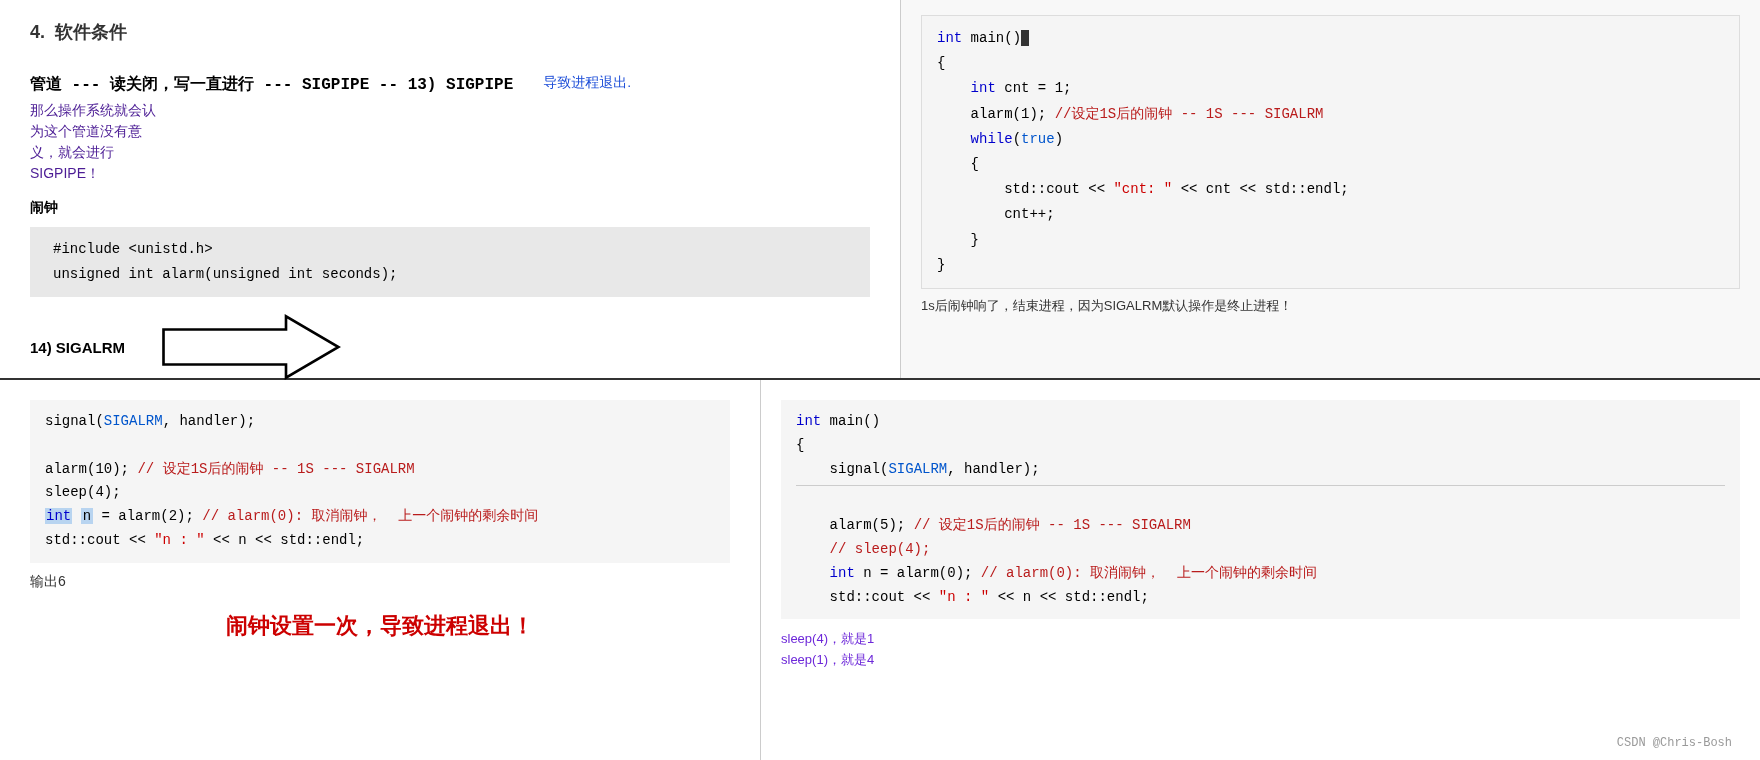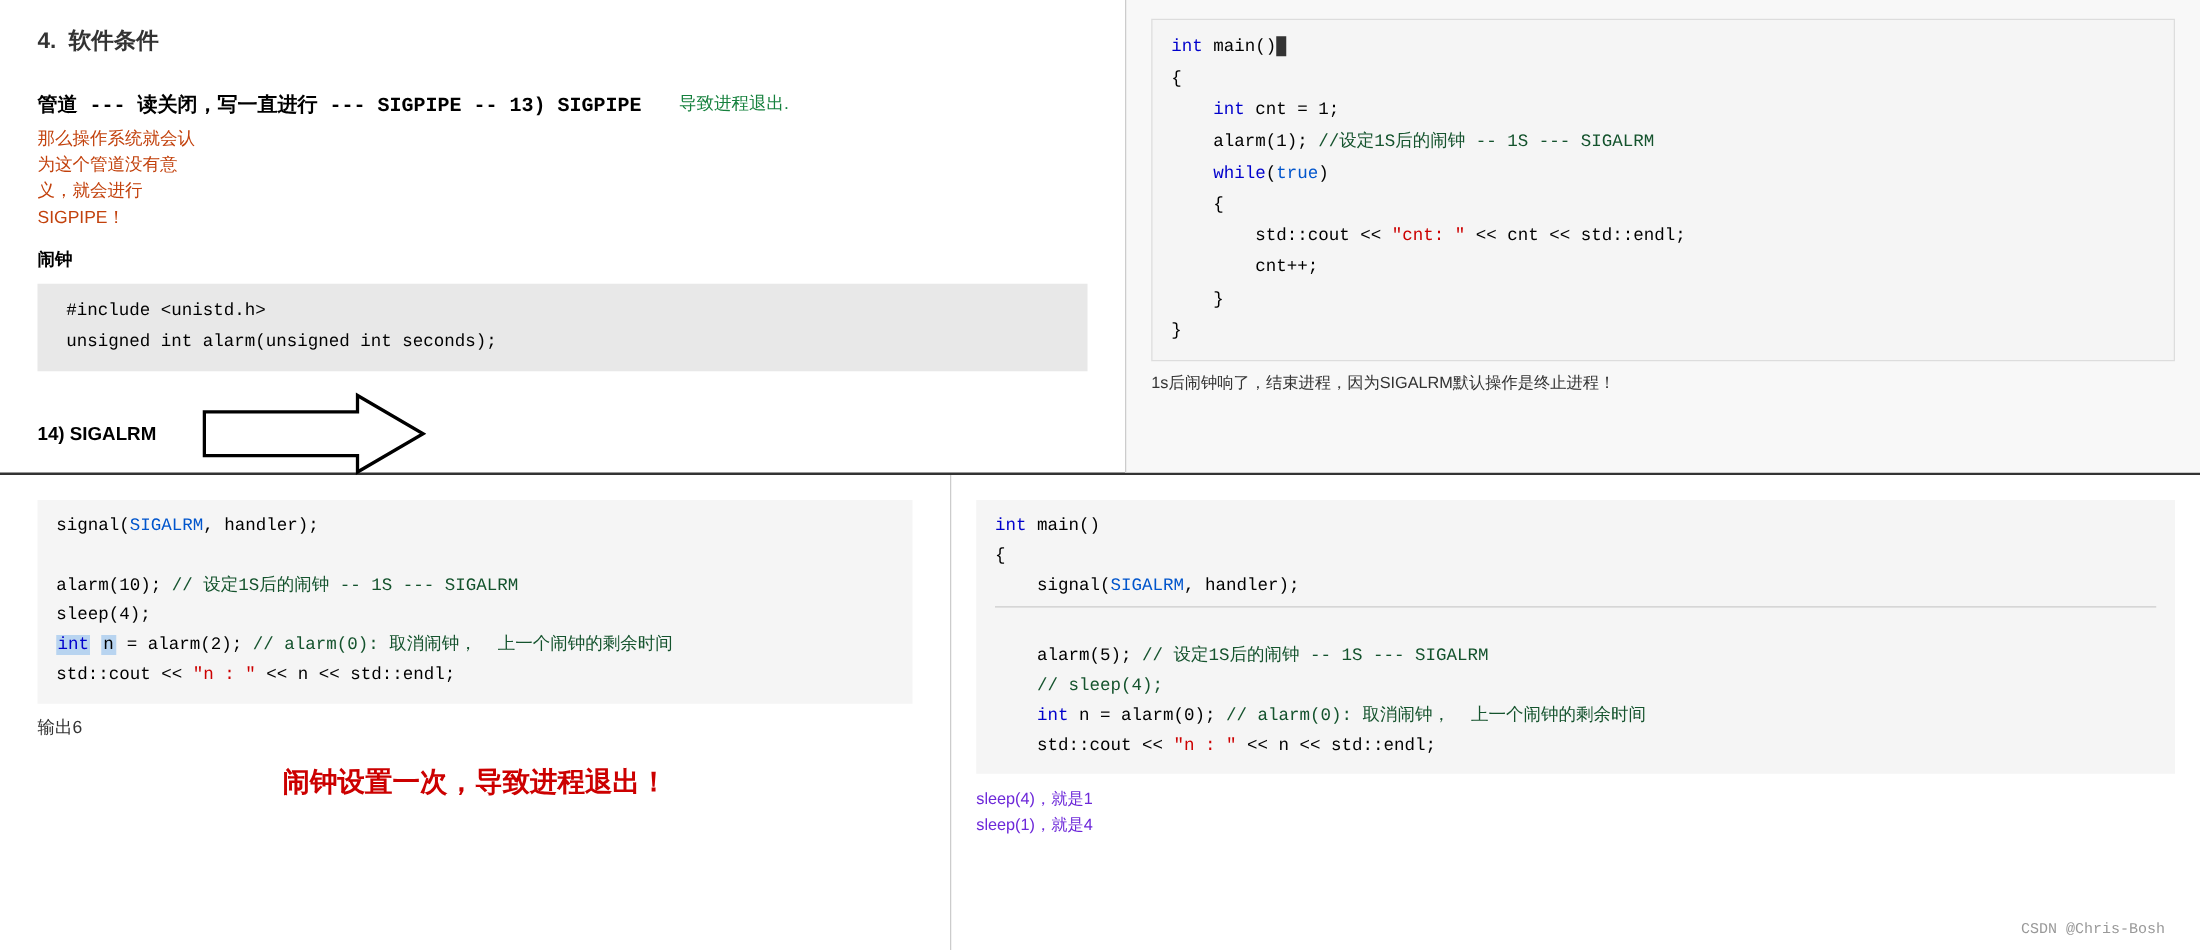--- a/index.html
+++ b/index.html
@@ -69,21 +69,21 @@
     .pipe-title {
       font-family: Liberation Mono, monospace;
       font-size: 16px;
       font-weight: bold;
       text-align: center;
       margin-bottom: 5px;
       margin-top: 5px;
     }
 
     .red-text {
-      color: #c2410c;
+      color: #4c1d95;
       font-family: sans-serif;
       font-size: 14px;
       line-height: 1.5;
     }
 
     .alarm-box {
       background: #e8e8e8;
       padding: 10px 23px;
       margin-top: 10px;
       font-family: 'Courier New', monospace;
@@ -118,21 +118,21 @@
       background: #f5f5f5;
       padding: 10px 15px;
     }
 
     .code-line {
       white-space: pre;
     }
 
     .kw { color: #0000cc; }
     .str { color: #cc0000; }
-    .comment { color: #14532d; }
+    .comment { color: #b91c1c; }
     .blue { color: #0055cc; text-align: right; }
 
     
     .top-right-code {
       font-family: 'Courier New', monospace;
       font-size: 14px;
       line-height: 1.8;
       background: #f5f5f5;
       padding: 10px 15px;
       border: 1px solid #ddd;
@@ -222,21 +222,21 @@
         <div class="pipe-title">管道 --- 读关闭，写一直进行 --- SIGPIPE -- 13) SIGPIPE</div>
         <div class="red-text">
           <div>那么操作系统就会认</div>
           <div>为这个管道没有意</div>
           <div>义，就会进行</div>
           <div>SIGPIPE！</div>
         </div>
       </div>
 
       <div style="display:flex; flex-direction:column; justify-content:flex-start;">
-        <div style="font-family:sans-serif; font-size:14px; color:#15803d; margin-top:5px;">导致进程退出.</div>
+        <div style="font-family:sans-serif; font-size:14px; color:#1d4ed8; margin-top:5px;">导致进程退出.</div>
       </div>
 
     </div>
 
     <div style="margin-top:5px;">
       <div class="alarm-label">闹钟</div>
       <div class="alarm-box">
         <div class="code-line">#include &lt;unistd.h&gt;</div>
         <div class="code-line">unsigned int alarm(unsigned int seconds);</div>
       </div>

